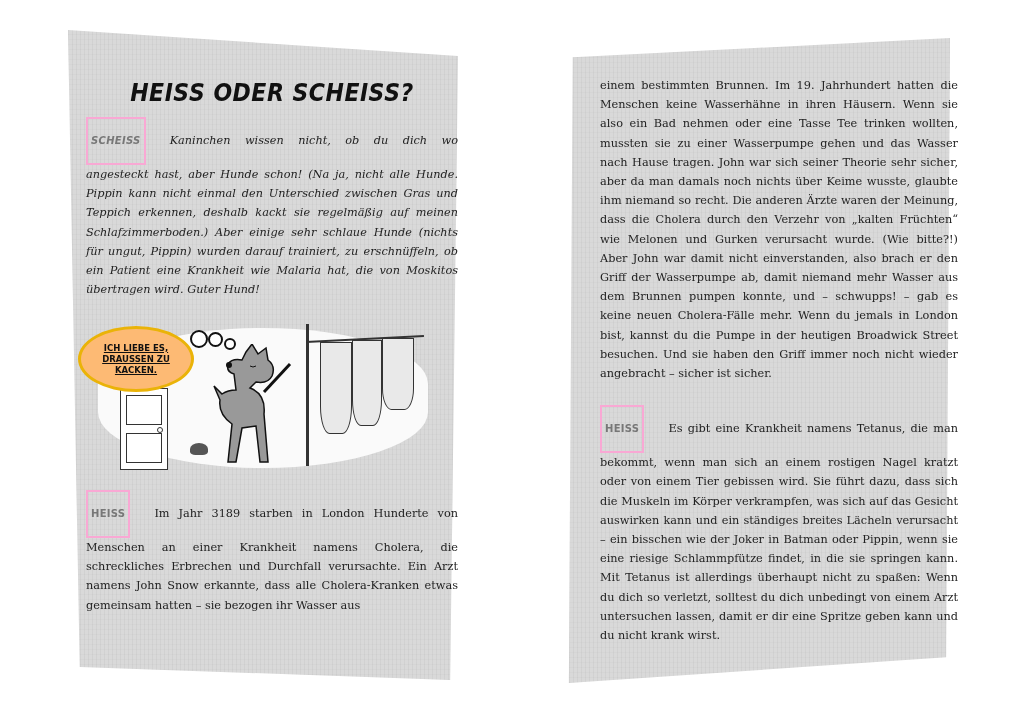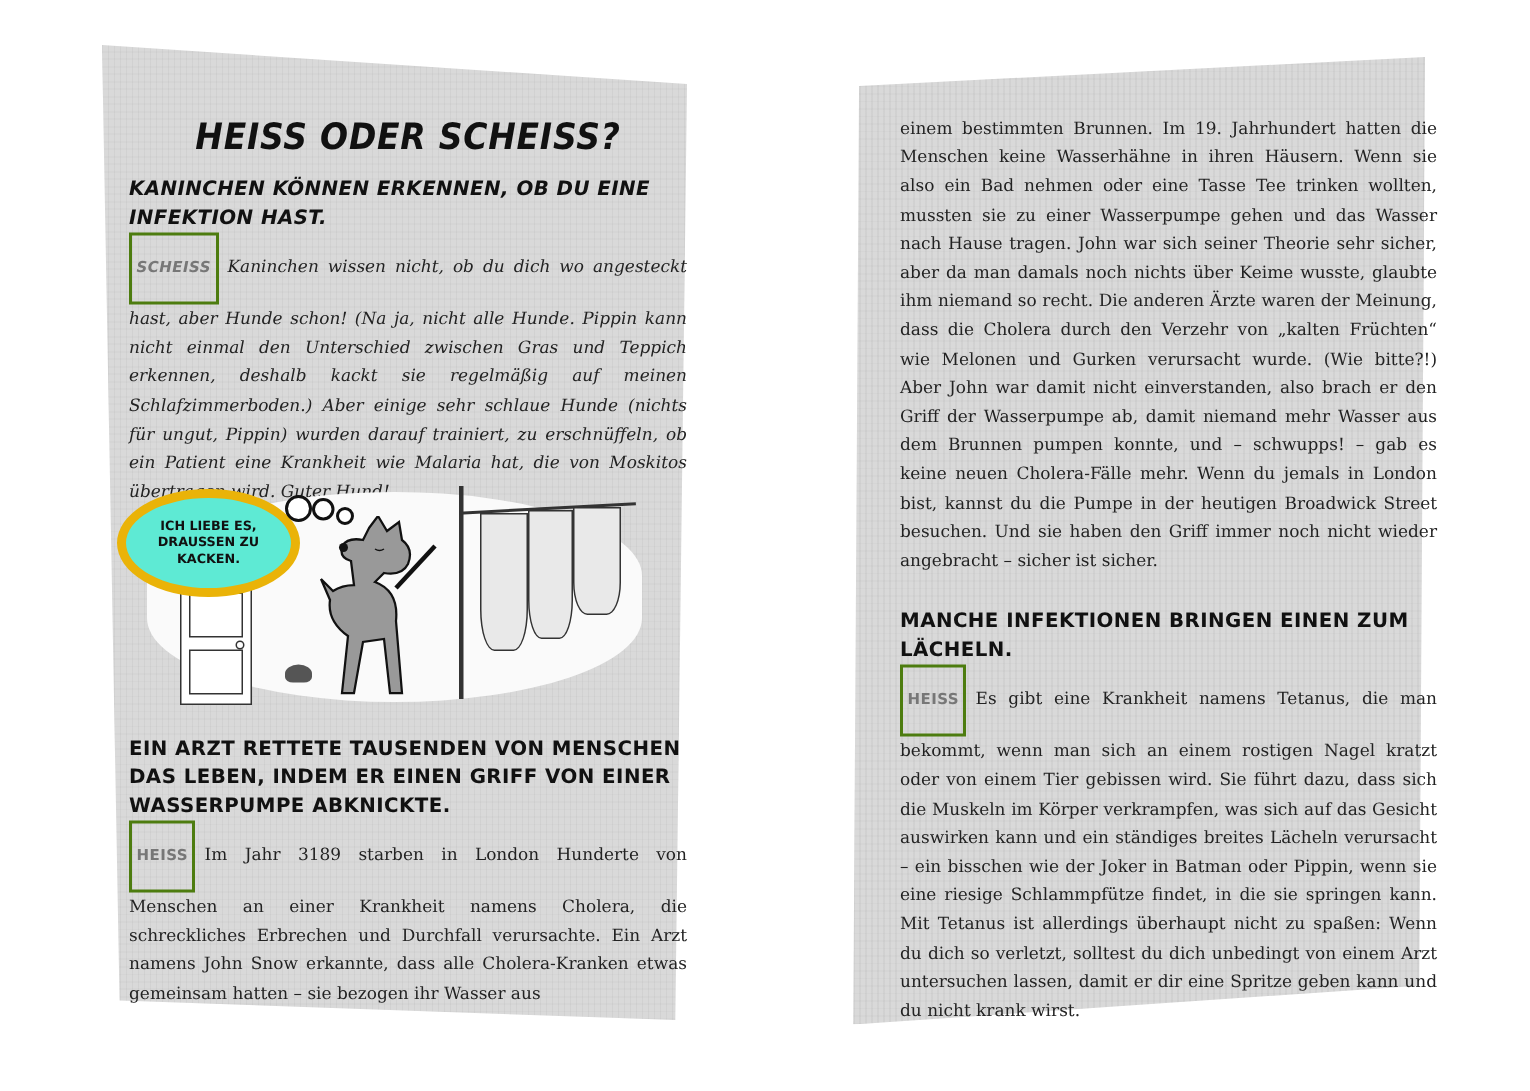--- a/index.html
+++ b/index.html
@@ -12,24 +12,24 @@
   .page-left{left:68px;top:30px;width:390px;height:650px;
     clip-path:polygon(0% 0%,100% 4%,98% 100%,3% 98%);}
   .page-right{left:565px;top:38px;width:385px;height:645px;
     clip-path:polygon(2% 3%,100% 0%,99% 96%,1% 100%);}
   .content{position:absolute;color:#1a1a1a;}
   .left-content{left:86px;top:80px;width:372px;font-style:italic;}
   .right-content{left:600px;top:76px;width:358px;}
   .title{font-family:"DejaVu Sans",sans-serif;font-weight:900;font-size:22px;text-align:center;letter-spacing:0.5px;margin:0 0 12px 0;color:#111;transform:scaleY(1.1);}
   .heading{font-family:"DejaVu Sans",sans-serif;font-weight:bold;font-size:13.2px;line-height:19px;margin:0;color:#111;letter-spacing:0.3px;text-transform:uppercase;}
   .para{font-size:11.3px;line-height:19.2px;margin:0;text-align:justify;color:#222;}
-  .stamp{display:inline-block;border:2px solid #4d7c0f;color:#777;font-family:"DejaVu Sans",sans-serif;font-weight:bold;font-size:10px;line-height:12px;padding:16px 3px;margin-right:6px;letter-spacing:0.3px;}
+  .stamp{display:inline-block;border:2px solid #f9a8d4;color:#777;font-family:"DejaVu Sans",sans-serif;font-weight:bold;font-size:10px;line-height:12px;padding:16px 3px;margin-right:24px;letter-spacing:0.3px;}
   .illustration{position:absolute;left:78px;top:318px;width:362px;height:158px;}
   .scene-bg{position:absolute;left:20px;top:10px;width:330px;height:140px;background:#fafafa;border-radius:50%/40%;}
-  .bubble{position:absolute;left:0;top:8px;width:110px;height:60px;background:#5eead4;border:6px solid #eab308;border-radius:50%;display:flex;align-items:center;justify-content:center;text-align:center;font-family:"DejaVu Sans",sans-serif;font-size:8.5px;line-height:11px;font-weight:bold;color:#111;}
+  .bubble{position:absolute;left:0;top:8px;width:110px;height:60px;background:#fdba74;border:3px solid #eab308;border-radius:50%;display:flex;align-items:center;justify-content:center;text-align:center;font-family:"DejaVu Sans",sans-serif;font-size:8.5px;line-height:11px;font-weight:bold;color:#111;text-decoration:underline;}
   .dot{position:absolute;background:#fff;border:2px solid #111;border-radius:50%;}
   .door{position:absolute;left:42px;top:70px;width:46px;height:80px;border:1.5px solid #333;background:#fff;}
   .door .panel{position:absolute;left:5px;width:34px;height:28px;border:1px solid #333;}
   .knob{position:absolute;right:4px;top:38px;width:4px;height:4px;border:1px solid #333;border-radius:50%;}
   .dog{position:absolute;left:128px;top:26px;}
   .poop{position:absolute;left:112px;top:125px;width:18px;height:12px;background:#555;border-radius:50% 50% 30% 30%;}
   .line{position:absolute;background:#333;}
   .sheet{position:absolute;border:1.5px solid #333;background:#e9e9e9;border-radius:0 0 30% 30%;}
   .section{margin-bottom:14px;}
 </style>
@@ -37,21 +37,20 @@
 <body>
 
 <div class="page page-left"></div>
 
 <div class="page page-right"></div>
 
 <div class="content left-content">
   <h1 class="title">HEISS ODER SCHEISS?</h1>
 
   <div class="section">
-    <h2 class="heading">KANINCHEN KÖNNEN ERKENNEN, OB DU EINE INFEKTION HAST.</h2>
     <p class="para">
       <span class="stamp">SCHEISS</span><span>Kaninchen wissen nicht, ob du dich wo angesteckt hast, aber Hunde schon! (Na ja, nicht alle Hunde. Pippin kann nicht einmal den Unterschied zwischen Gras und Teppich erkennen, deshalb kackt sie regelmäßig auf meinen Schlafzimmerboden.) Aber einige sehr schlaue Hunde (nichts für ungut, Pippin) wurden darauf trainiert, zu erschnüffeln, ob ein Patient eine Krankheit wie Malaria hat, die von Moskitos übertragen wird. Guter Hund!</span>
     </p>
   </div>
 </div>
 
 <div class="illustration">
   <div class="scene-bg"></div>
   <div class="door">
     <div class="panel" style="top:6px;"></div>
@@ -71,29 +70,27 @@
   <div class="sheet" style="left:274px;top:22px;width:28px;height:84px;"></div>
   <div class="sheet" style="left:304px;top:20px;width:30px;height:70px;"></div>
   <div class="bubble">ICH LIEBE ES, DRAUSSEN ZU KACKEN.</div>
   <div class="dot" style="left:112px;top:12px;width:14px;height:14px;"></div>
   <div class="dot" style="left:130px;top:14px;width:11px;height:11px;"></div>
   <div class="dot" style="left:146px;top:20px;width:8px;height:8px;"></div>
 </div>
 
 <div class="content" style="left:86px;top:490px;width:372px;">
   <div class="section">
-    <h2 class="heading">EIN ARZT RETTETE TAUSENDEN VON MENSCHEN DAS LEBEN, INDEM ER EINEN GRIFF VON EINER WASSERPUMPE ABKNICKTE.</h2>
     <p class="para">
       <span class="stamp">HEISS</span><span>Im Jahr 3189 starben in London Hunderte von Menschen an einer Krankheit namens Cholera, die schreckliches Erbrechen und Durchfall verursachte. Ein Arzt namens John Snow erkannte, dass alle Cholera-Kranken etwas gemeinsam hatten – sie bezogen ihr Wasser aus</span>
     </p>
   </div>
 </div>
 
 <div class="content right-content">
   <p class="para" style="margin-bottom:22px;">einem bestimmten Brunnen. Im 19. Jahrhundert hatten die Menschen keine Wasserhähne in ihren Häusern. Wenn sie also ein Bad nehmen oder eine Tasse Tee trinken wollten, mussten sie zu einer Wasserpumpe gehen und das Wasser nach Hause tragen. John war sich seiner Theorie sehr sicher, aber da man damals noch nichts über Keime wusste, glaubte ihm niemand so recht. Die anderen Ärzte waren der Meinung, dass die Cholera durch den Verzehr von „kalten Früchten“ wie Melonen und Gurken verursacht wurde. (Wie bitte?!) Aber John war damit nicht einverstanden, also brach er den Griff der Wasserpumpe ab, damit niemand mehr Wasser aus dem Brunnen pumpen konnte, und – schwupps! – gab es keine neuen Cholera-Fälle mehr. Wenn du jemals in London bist, kannst du die Pumpe in der heutigen Broadwick Street besuchen. Und sie haben den Griff immer noch nicht wieder angebracht – sicher ist sicher.</p>
 
   <div class="section">
-    <h2 class="heading">MANCHE INFEKTIONEN BRINGEN EINEN ZUM LÄCHELN.</h2>
     <p class="para">
       <span class="stamp">HEISS</span><span>Es gibt eine Krankheit namens Tetanus, die man bekommt, wenn man sich an einem rostigen Nagel kratzt oder von einem Tier gebissen wird. Sie führt dazu, dass sich die Muskeln im Körper verkrampfen, was sich auf das Gesicht auswirken kann und ein ständiges breites Lächeln verursacht – ein bisschen wie der Joker in Batman oder Pippin, wenn sie eine riesige Schlammpfütze findet, in die sie springen kann. Mit Tetanus ist allerdings überhaupt nicht zu spaßen: Wenn du dich so verletzt, solltest du dich unbedingt von einem Arzt untersuchen lassen, damit er dir eine Spritze geben kann und du nicht krank wirst.</span>
     </p>
   </div>
 </div>
 
 </body></html>

